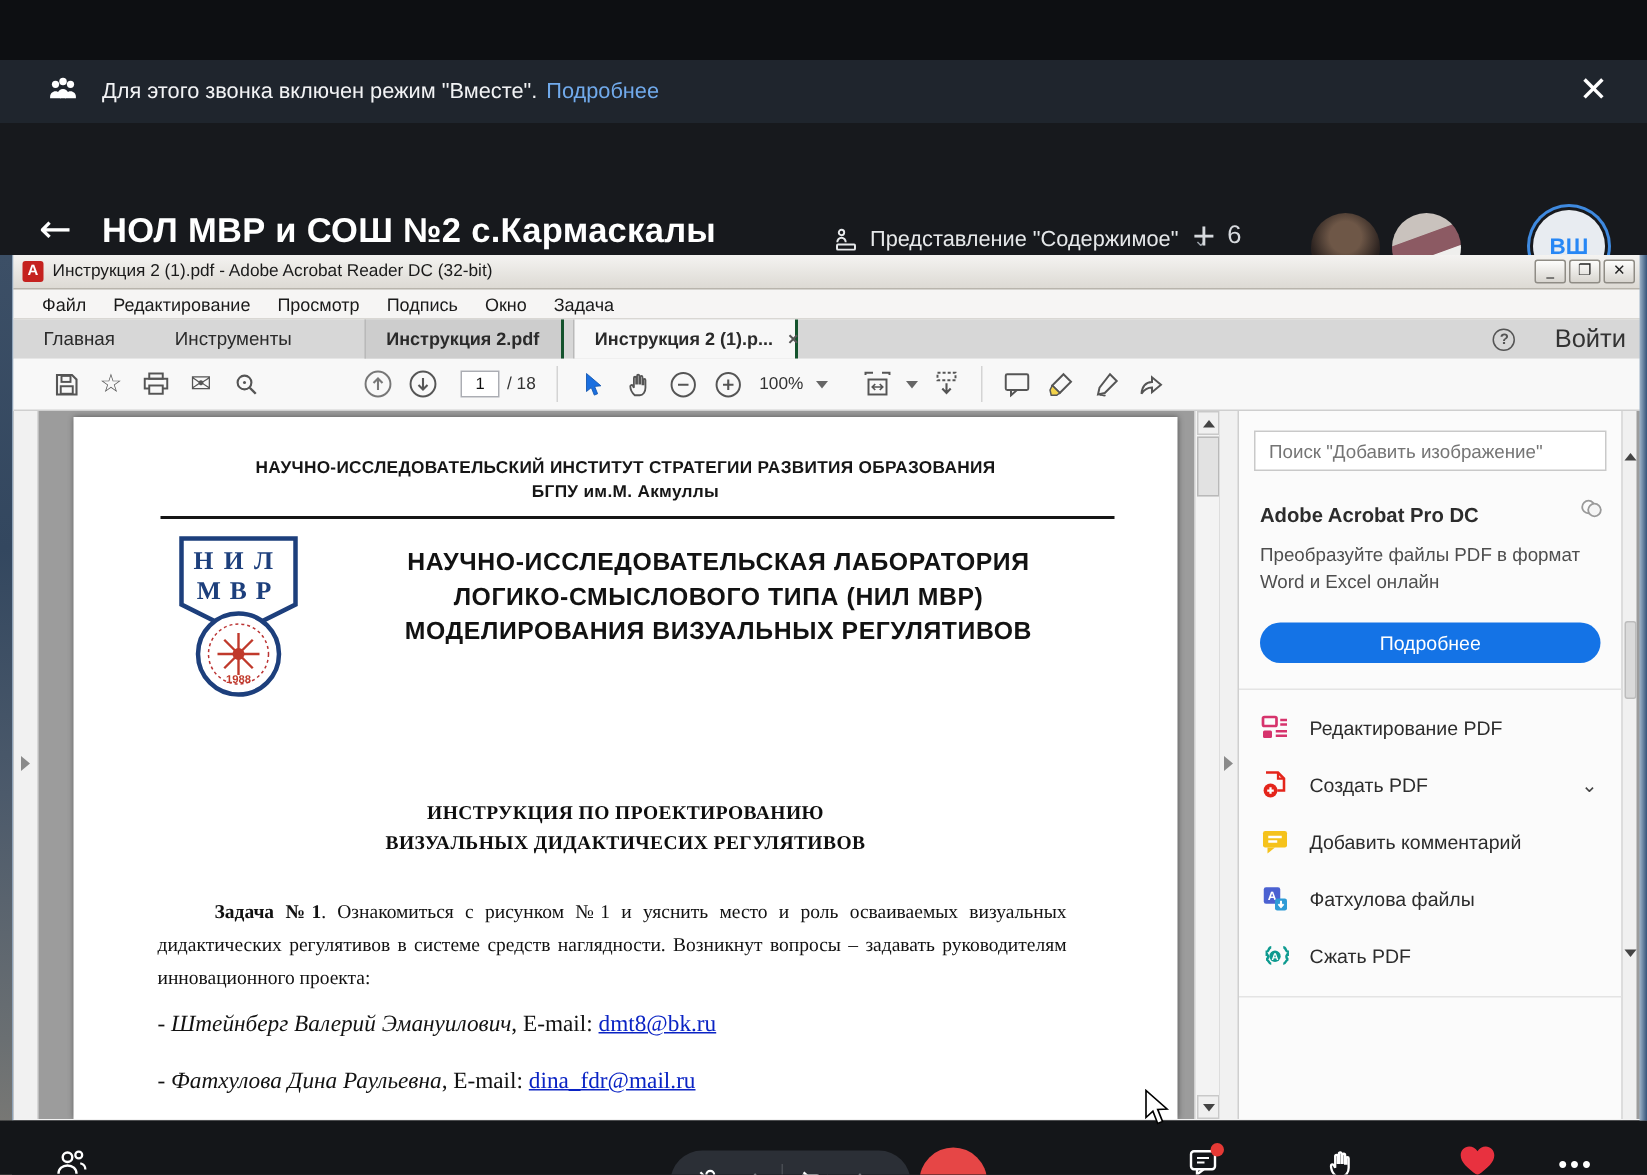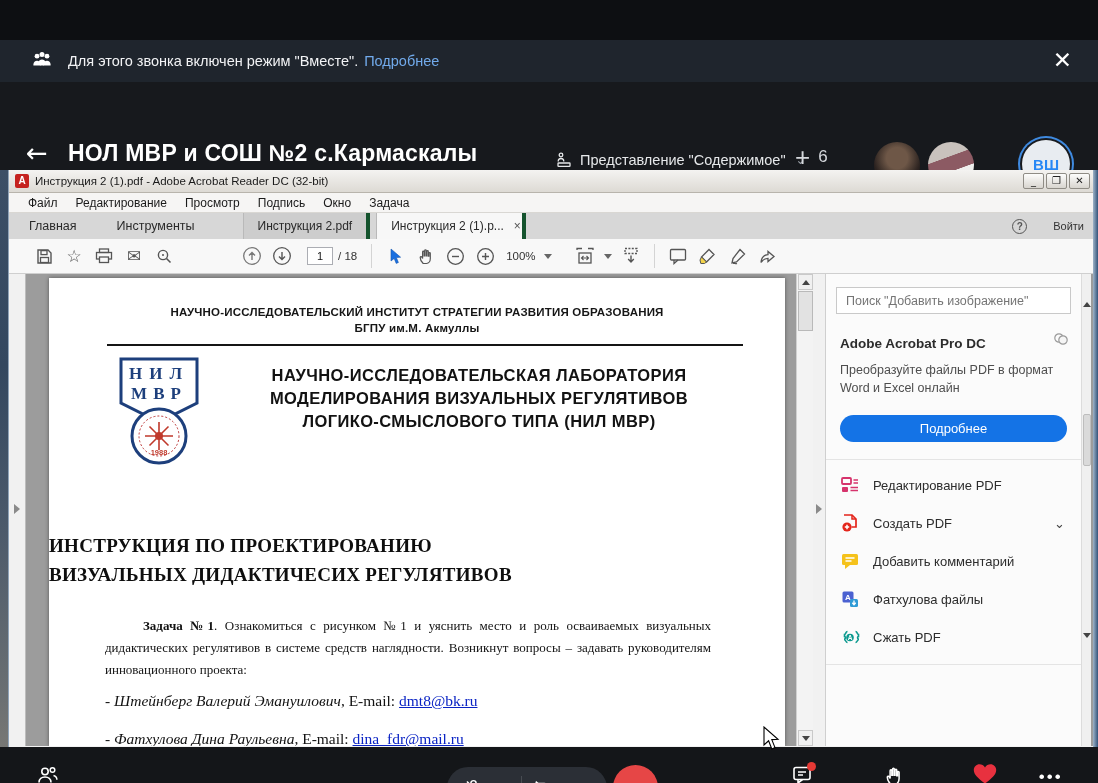--- a/index.html
+++ b/index.html
@@ -57,28 +57,28 @@
   .winbtns { position:absolute; right:8px; top:3px; display:flex; gap:2px; }
   .wbtn { width:21px; height:16px; background:linear-gradient(#fdfdfc,#d8d5cf); border:1px solid #8f8c85;
           border-radius:2px; font-size:10px; line-height:13px; text-align:center; color:#222; cursor:pointer;
           font-family:"DejaVu Sans",sans-serif; }
   .menubar { height:20px; background:#f6f5f4; border-bottom:1px solid #d9d7d3; display:flex;
              align-items:center; padding-left:10px; }
   .menubar span { font-size:12px; color:#1a1a1a; padding:0 9px; cursor:pointer; }
   .tabbar { position:relative; height:26px; background:#d7d7d7; display:flex; align-items:flex-end; }
   .tab-plain { font-size:12.5px; color:#2a2a2a; padding:0 20px; line-height:26px; cursor:pointer; }
   .tab-doc { height:26px; line-height:26px; font-size:12px; color:#2a2a2a; padding:0 14px;
-             border-left:1px solid #b9b9b9; border-right:4px solid #14532d; background:#cdcdcd;
-             max-width:150px; white-space:nowrap; cursor:pointer; }
+             border-left:1px solid #b9b9b9; border-right:2px solid #14532d; background:#cdcdcd;
+             max-width:150px; white-space:nowrap; cursor:pointer;font-weight:bold; }
   .tab-doc.active { background:#f7f7f7; display:flex; align-items:center; gap:10px; }
   .tab-doc.active .x { color:#555; font-size:12px; cursor:pointer; }
   .tab-right { position:absolute; right:14px; top:0; height:26px; display:flex; align-items:center; gap:26px; }
   .help-ico { width:15px; height:15px; border:1.4px solid #555; border-radius:50%; color:#555;
               font-size:10px; font-weight:bold; text-align:center; line-height:13px; cursor:pointer; }
-  .signin { font-size:11px; color:#333; cursor:pointer; }
+  .signin { font-size:17px; color:#333; cursor:pointer; }
   .toolbar { height:35px; background:#f8f8f8; border-bottom:1px solid #cfcfcf;
              display:flex; align-items:center; padding-left:20px; }
   .ti { display:flex; align-items:center; justify-content:center; width:30px; height:26px; cursor:pointer; }
   .ti svg { display:block; }
   .tglyph { font-size:17px; color:#555; font-family:"DejaVu Sans",sans-serif; }
   .tb-div { width:1px; height:24px; background:#d4d4d4; margin:0 8px; }
   .pg-input { width:26px; height:18px; border:1px solid #abadb3; text-align:center; font-size:11px;
               color:#111; margin:0 5px 0 10px; background:#fff; }
   .pg-total { font-size:11.5px; color:#333; margin-right:6px; }
   .zoom-val { font-size:11.5px; color:#333; margin:0 4px 0 6px; }
@@ -95,21 +95,21 @@
   .page { position:absolute; left:40px; top:4px; width:736px; height:468px; background:#ffffff;
           box-shadow:0 0 4px rgba(0,0,0,.45); overflow:hidden;
           font-family:"Liberation Serif", serif; color:#111; }
   .inst { text-align:center; font-family:"Liberation Sans",sans-serif; font-weight:bold;
           font-size:11.5px; color:#161616; letter-spacing:.2px; }
   .inst1 { margin-top:28px; } .inst2 { margin-top:4px; }
   .rule { border-top:2.2px solid #151515; margin:10px 42px 0 58px; }
   .logo-row { display:flex; margin:10px 40px 0 64px; }
   .labtitle { flex:1; text-align:center; font-family:"Liberation Sans",sans-serif; font-weight:bold;
               font-size:16.5px; color:#121212; letter-spacing:.4px; line-height:1.38; padding:8px 0 0 8px; }
-  .doc-title { margin-top:66px; text-align:left; font-weight:bold; font-size:19px;
+  .doc-title { margin-top:66px; text-align:center; font-weight:bold; font-size:13px;
                line-height:1.5; color:#0e0e0e; letter-spacing:.3px; }
   .para { margin:26px 74px 0 56px; font-size:13px; line-height:1.7; text-align:justify;
           text-indent:38px; color:#121212; }
   .contact { margin:7px 74px 0 56px; font-size:15.5px; line-height:1.65; color:#121212; }
   .contact .nm { font-style:italic; }
   .contact a { color:#0a23c4; text-decoration:underline; cursor:pointer; }
 
   .vscroll { position:absolute; left:787px; top:0; bottom:0; width:17px; background:#f3f3f3;
              border-left:1px solid #d0d0d0; }
   .vs-btn { position:absolute; left:1px; width:15px; height:16px; background:#f0f0f0;
@@ -405,22 +405,22 @@
             <circle cx="46" cy="80" r="27" fill="#ffffff" stroke="#1d3f7c" stroke-width="3"></circle>
             <circle cx="46" cy="80" r="20" fill="none" stroke="#b33" stroke-width="1" stroke-dasharray="2 2"></circle>
             <g stroke="#c0392b" stroke-width="1.6">
               <path d="M46 66v28M32 80h28M36.5 70.5l19 19M55.5 70.5l-19 19"></path>
             </g>
             <circle cx="46" cy="80" r="4" fill="#c0392b"></circle>
             <text x="46" y="99" text-anchor="middle" font-family="Liberation Sans, sans-serif" font-size="7.5" font-weight="bold" fill="#c0392b">1988</text>
           </svg>
           <div class="labtitle">
             <div>НАУЧНО-ИССЛЕДОВАТЕЛЬСКАЯ ЛАБОРАТОРИЯ</div>
+            <div>ЛОГИКО-СМЫСЛОВОГО ТИПА (НИЛ МВР)</div>
             <div>МОДЕЛИРОВАНИЯ ВИЗУАЛЬНЫХ РЕГУЛЯТИВОВ</div>
-            <div>ЛОГИКО-СМЫСЛОВОГО ТИПА (НИЛ МВР)</div>
           </div>
         </div>
         <div class="doc-title">
           <div>ИНСТРУКЦИЯ  ПО ПРОЕКТИРОВАНИЮ</div>
           <div>ВИЗУАЛЬНЫХ ДИДАКТИЧЕСИХ РЕГУЛЯТИВОВ</div>
         </div>
         <div class="para"><b>Задача  №1</b><span>. Ознакомиться с рисунком №1 и уяснить место и роль осваиваемых визуальных дидактических регулятивов в системе средств наглядности. Возникнут вопросы – задавать руководителям инновационного проекта:</span></div>
         <div class="contact"><span>- </span><span class="nm">Штейнберг Валерий Эмануилович</span><span>, E-mail: </span><a>dmt8@bk.ru</a></div>
         <div class="contact" style="margin-top:12px;"><span>- </span><span class="nm">Фатхулова Дина Раульевна</span><span>, E-mail: </span><a>dina_fdr@mail.ru</a></div>
       </div>

